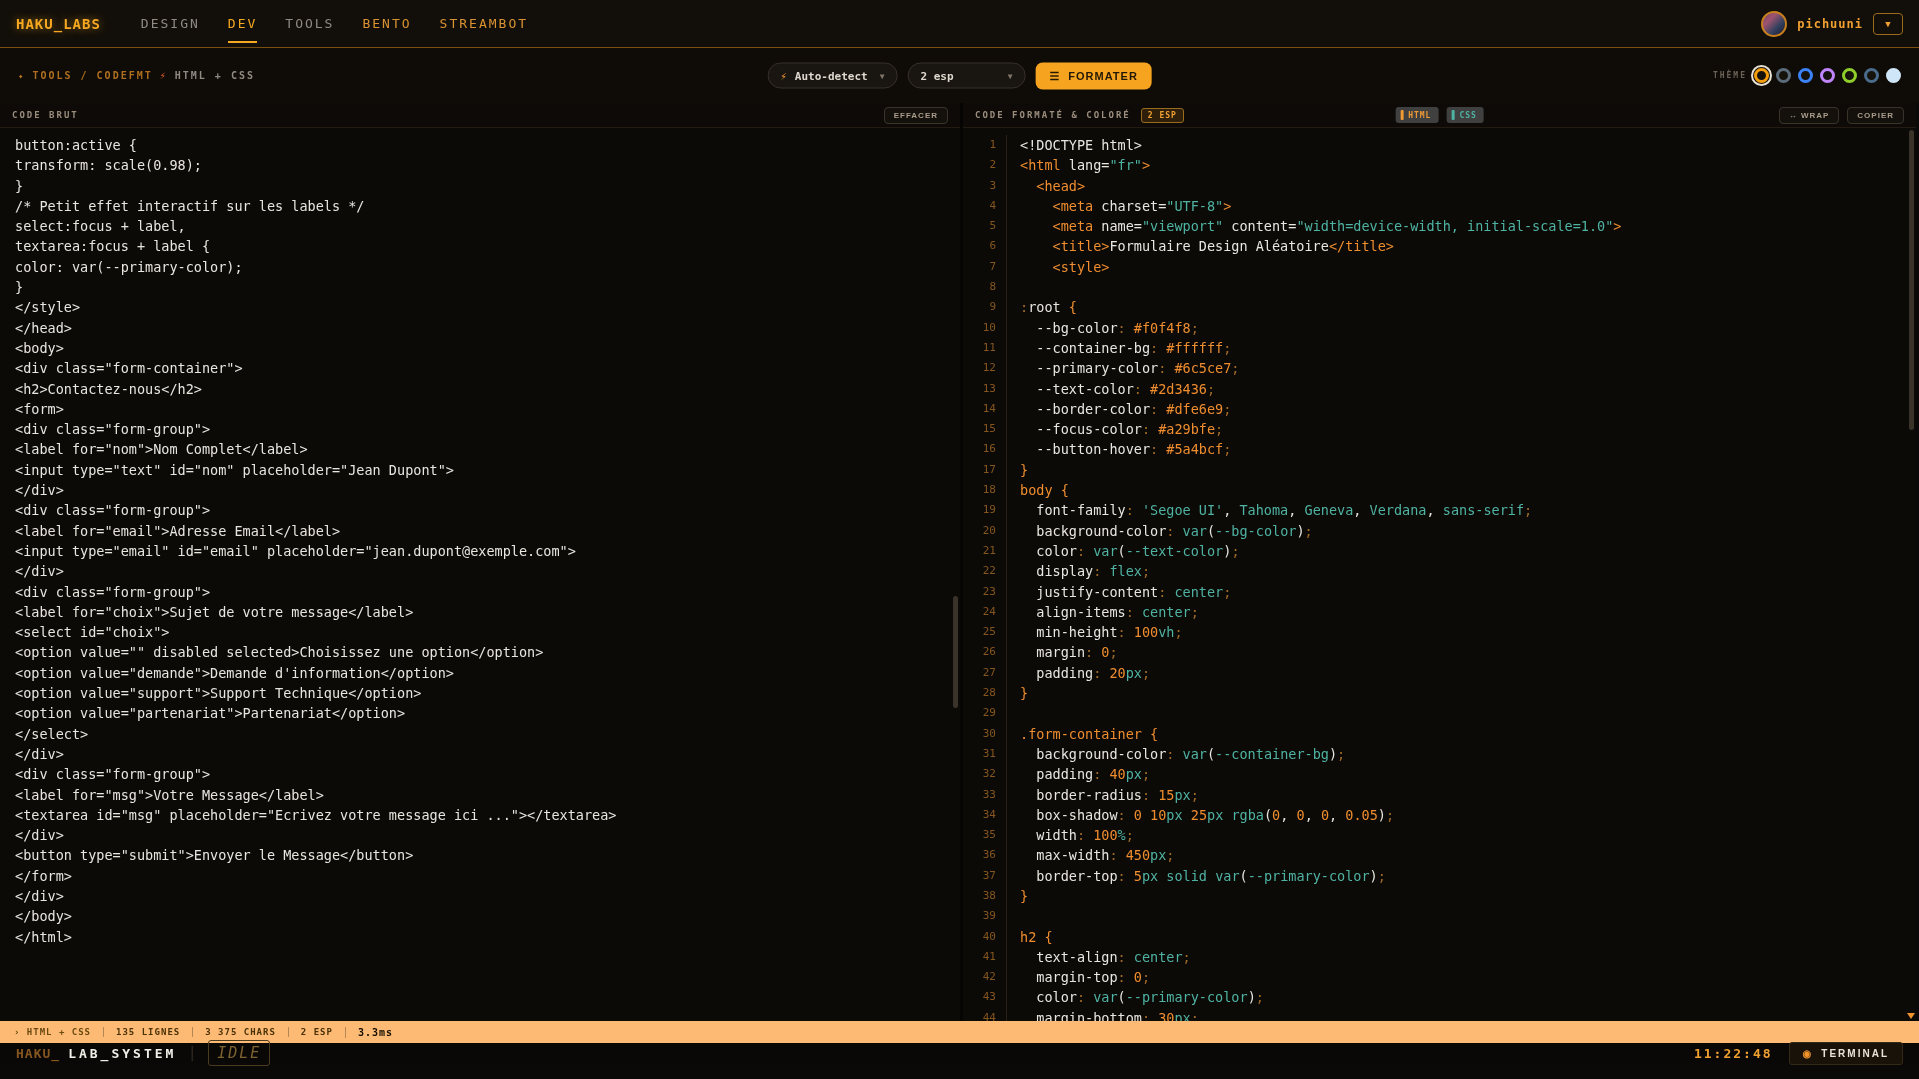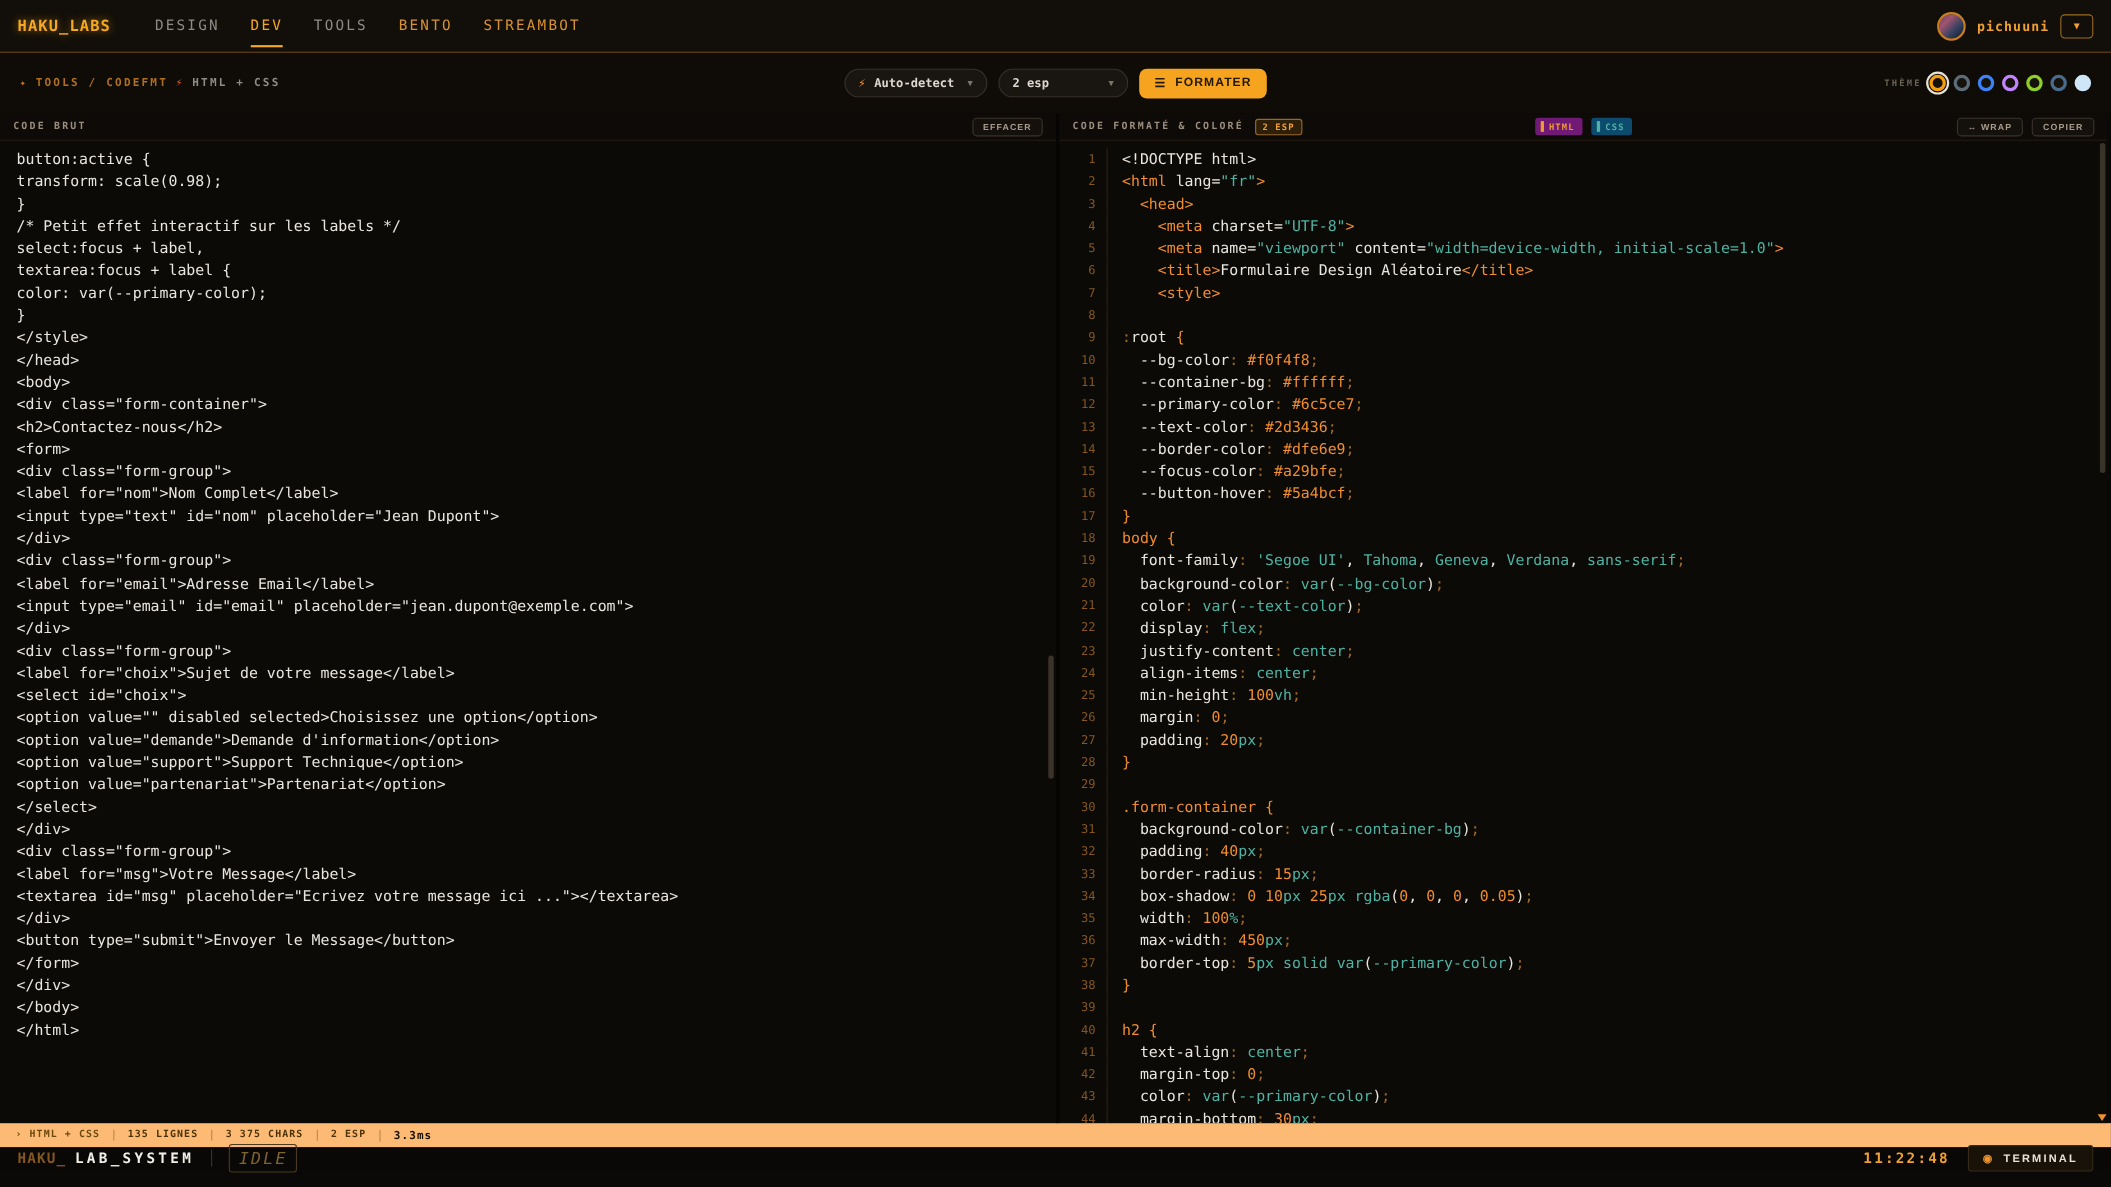--- a/index.html
+++ b/index.html
@@ -59,23 +59,23 @@
   .ptitle { color:#9b8e7e; font-size:9px; font-weight:bold; letter-spacing:2px; }
   .mini-btn { border:1px solid #3a332b; border-radius:4px; background:#14110c;
     color:#a99c8c; font-size:8px; font-weight:bold; letter-spacing:1px; padding:3px 9px; }
   .esp-badge { background:#2e1f0a; border:1px solid #9a6a1d; border-radius:3px;
     color:#f0a030; font-size:8px; font-weight:bold; letter-spacing:1px; padding:2px 6px; }
   .lang-badges { position:absolute; left:50%; transform:translateX(-50%);
     display:flex; gap:8px; }
   .lang-badge { display:flex; align-items:center; gap:5px; border-radius:3px;
     font-size:8px; font-weight:bold; letter-spacing:1px; padding:3px 7px 3px 5px; }
   .lang-badge .bar { width:3px; height:10px; border-radius:1px; }
-  .lang-badge.html { background:#701a75; color:#f09a35; }
+  .lang-badge.html { background:#404040; color:#f09a35; }
   .lang-badge.html .bar { background:#f09a35; }
-  .lang-badge.css { background:#0c4a6e; color:#4fb3a3; }
+  .lang-badge.css { background:#404040; color:#4fb3a3; }
   .lang-badge.css .bar { background:#4fb3a3; }
   .phead.rel { position:relative; }
   .phead-right { margin-left:auto; display:flex; gap:8px; }
 
   .code-area { position:relative; flex:1; overflow:hidden; padding:7px 0 0 0; }
   .cline { height:20.3px; white-space:pre; font-size:13.5px; color:#e9e5df;
     line-height:20.3px; }
   .left .cline { padding-left:15px; }
   .rline { display:flex; height:20.3px; line-height:20.3px; }
   .lnum { width:44px; flex:0 0 44px; text-align:right; padding-right:10px;

